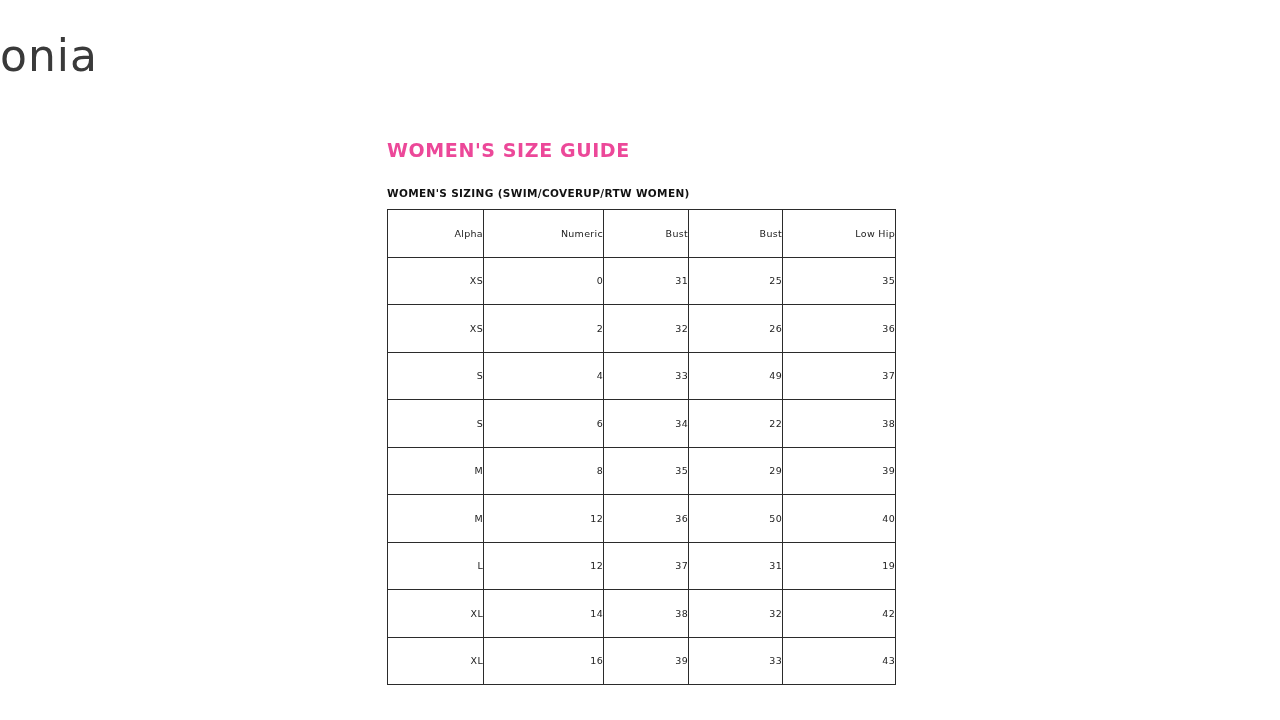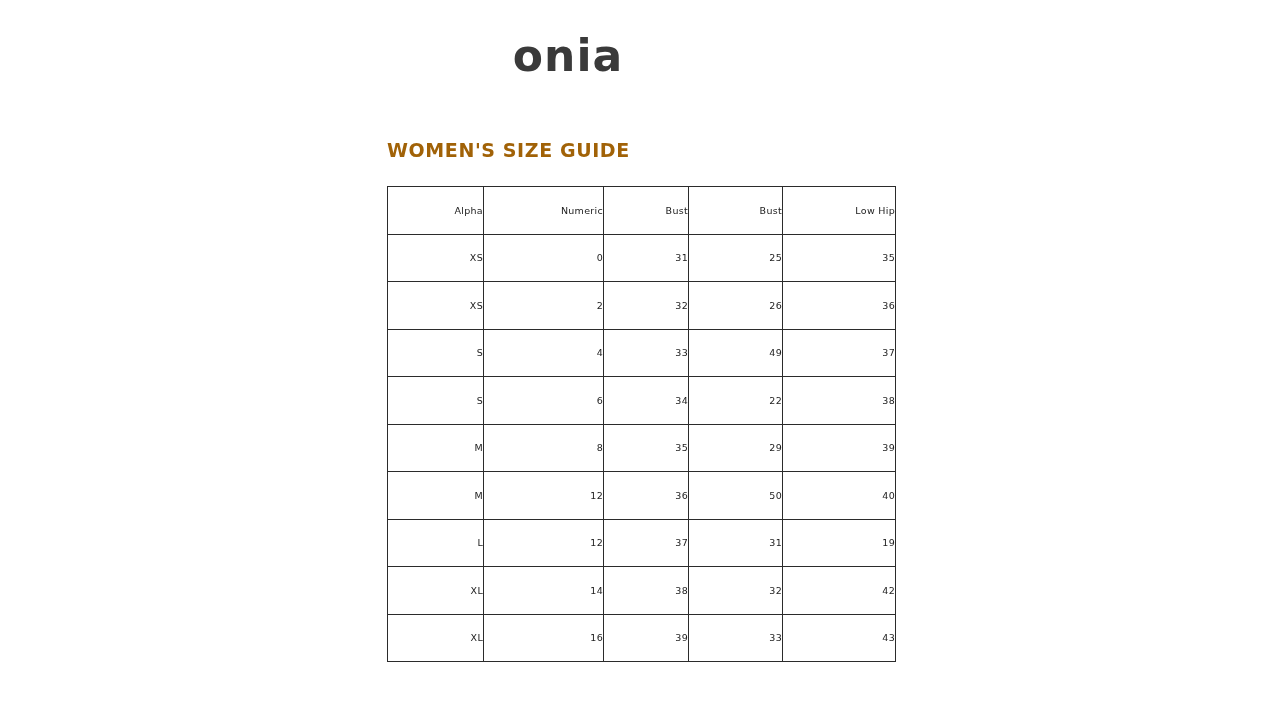--- a/index.html
+++ b/index.html
@@ -18,40 +18,40 @@
   .page {
     width: 1280px;
     height: 720px;
     position: relative;
   }
   .brand-logo {
     position: absolute;
     top: 28px;
     left: 0;
     width: 1136px;
-    text-align: center;
+    text-align: left;
     font-family: "DejaVu Sans", sans-serif;
     font-size: 44px;
-    font-weight: 700;
+    font-weight: 400;
     letter-spacing: 1px;
     color: #3a3a3a;
     line-height: 56px;
   }
   .content {
     position: absolute;
     left: 387px;
     top: 138px;
     width: 508px;
   }
   .page-title {
     font-family: "DejaVu Sans", sans-serif;
     font-size: 19px;
     font-weight: 700;
     letter-spacing: 0.6px;
-    color: #a16207;
+    color: #ec4899;
     margin: 0 0 24px 0;
     line-height: 24px;
   }
   .table-caption {
     font-family: "DejaVu Sans", sans-serif;
     font-size: 10.5px;
     font-weight: 700;
     letter-spacing: 0.35px;
     color: #111111;
     margin: 0 0 9px 0;
@@ -86,20 +86,21 @@
 </style>
 </head>
 <body>
 
 <div class="page">
 
   <div class="brand-logo">onia</div>
 
   <div class="content">
     <h1 class="page-title">WOMEN'S SIZE GUIDE</h1>
+    <div class="table-caption">WOMEN'S SIZING (SWIM/COVERUP/RTW WOMEN)</div>
 
     <table class="size-table">
       <colgroup>
         <col class="c0">
           <col class="c1">
           <col class="c2">
           <col class="c3">
           <col class="c4">
       </colgroup>
       <thead>

